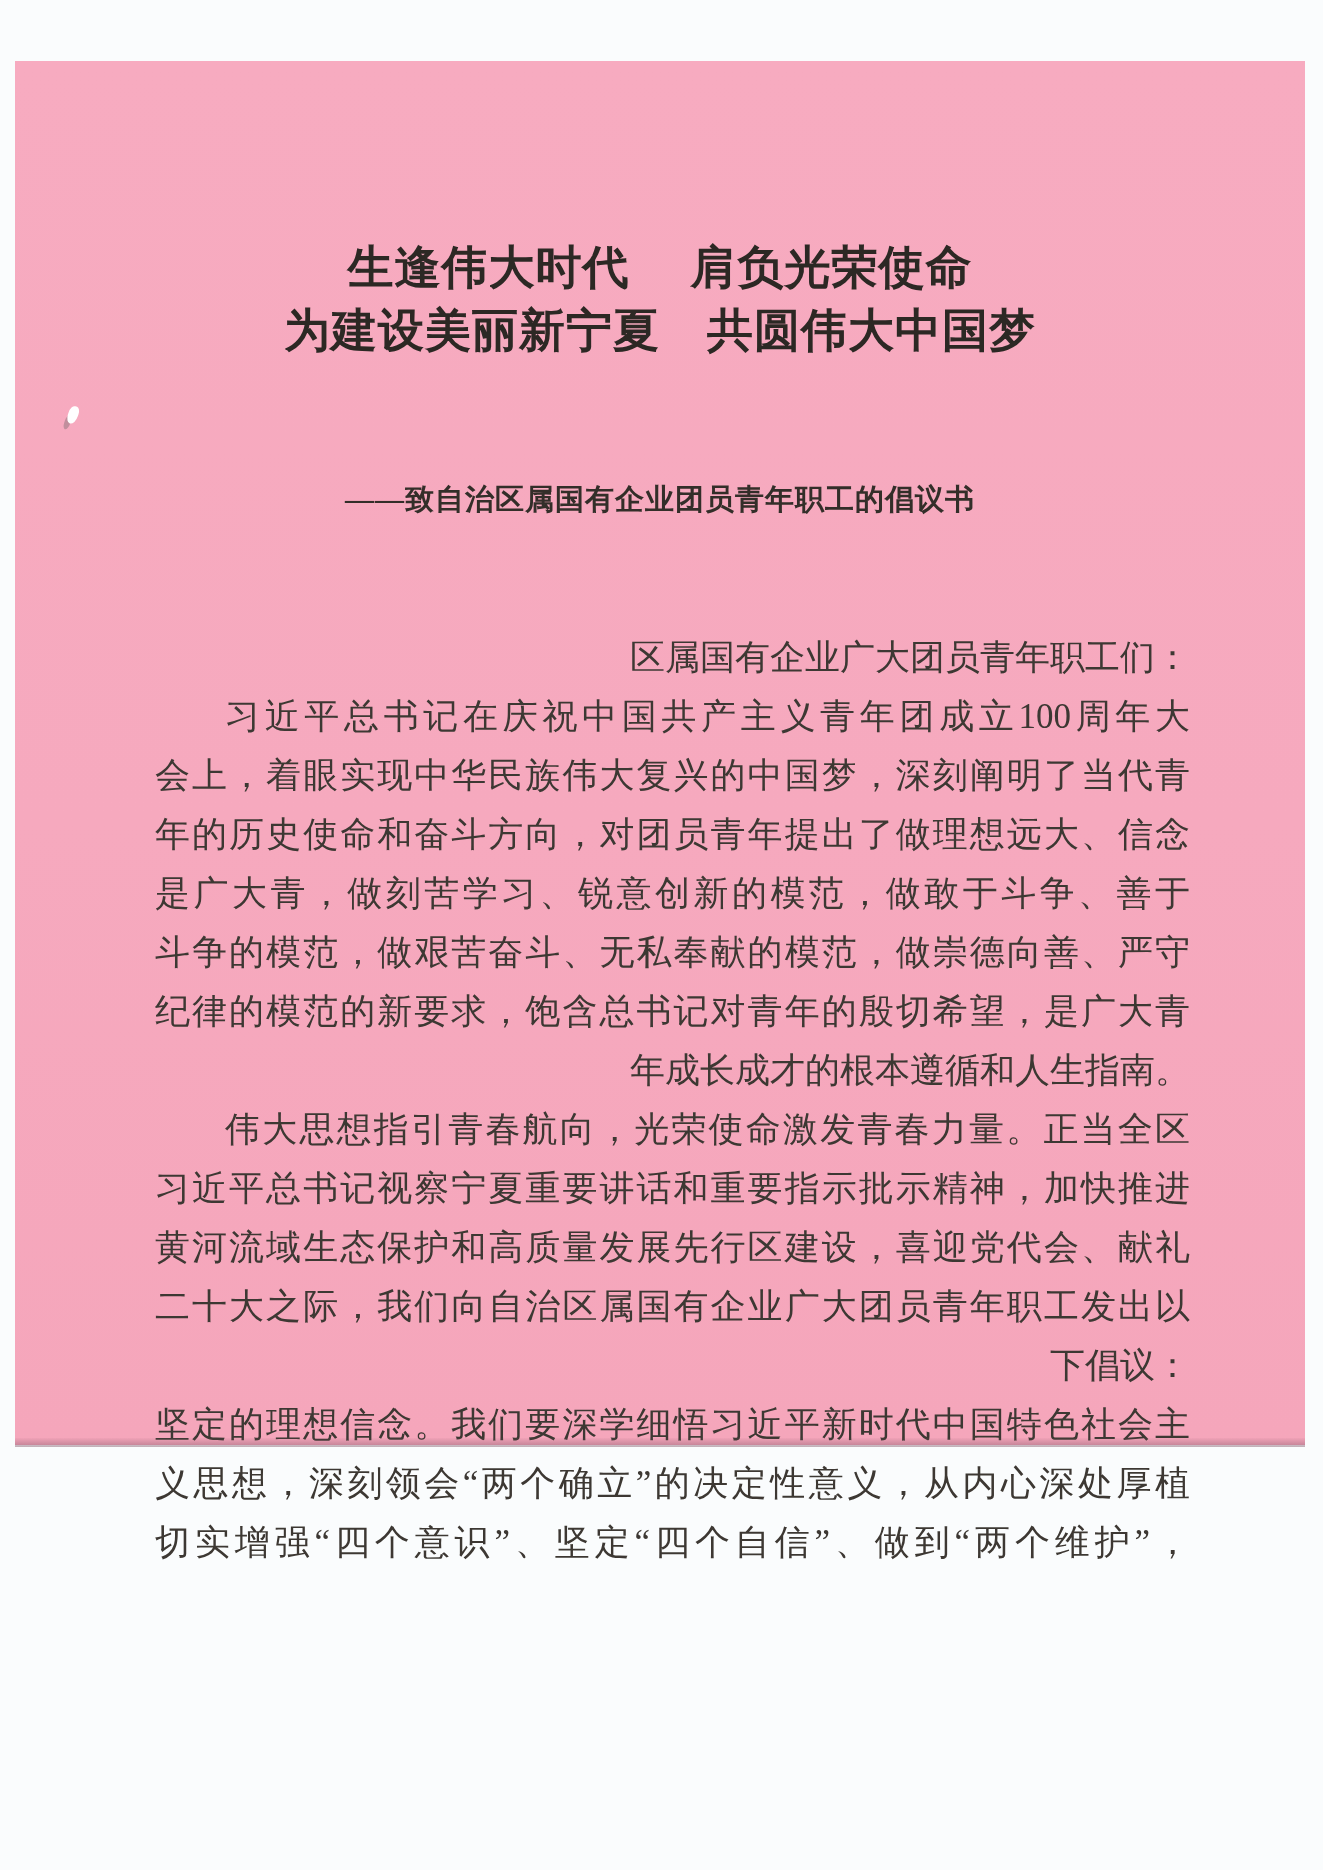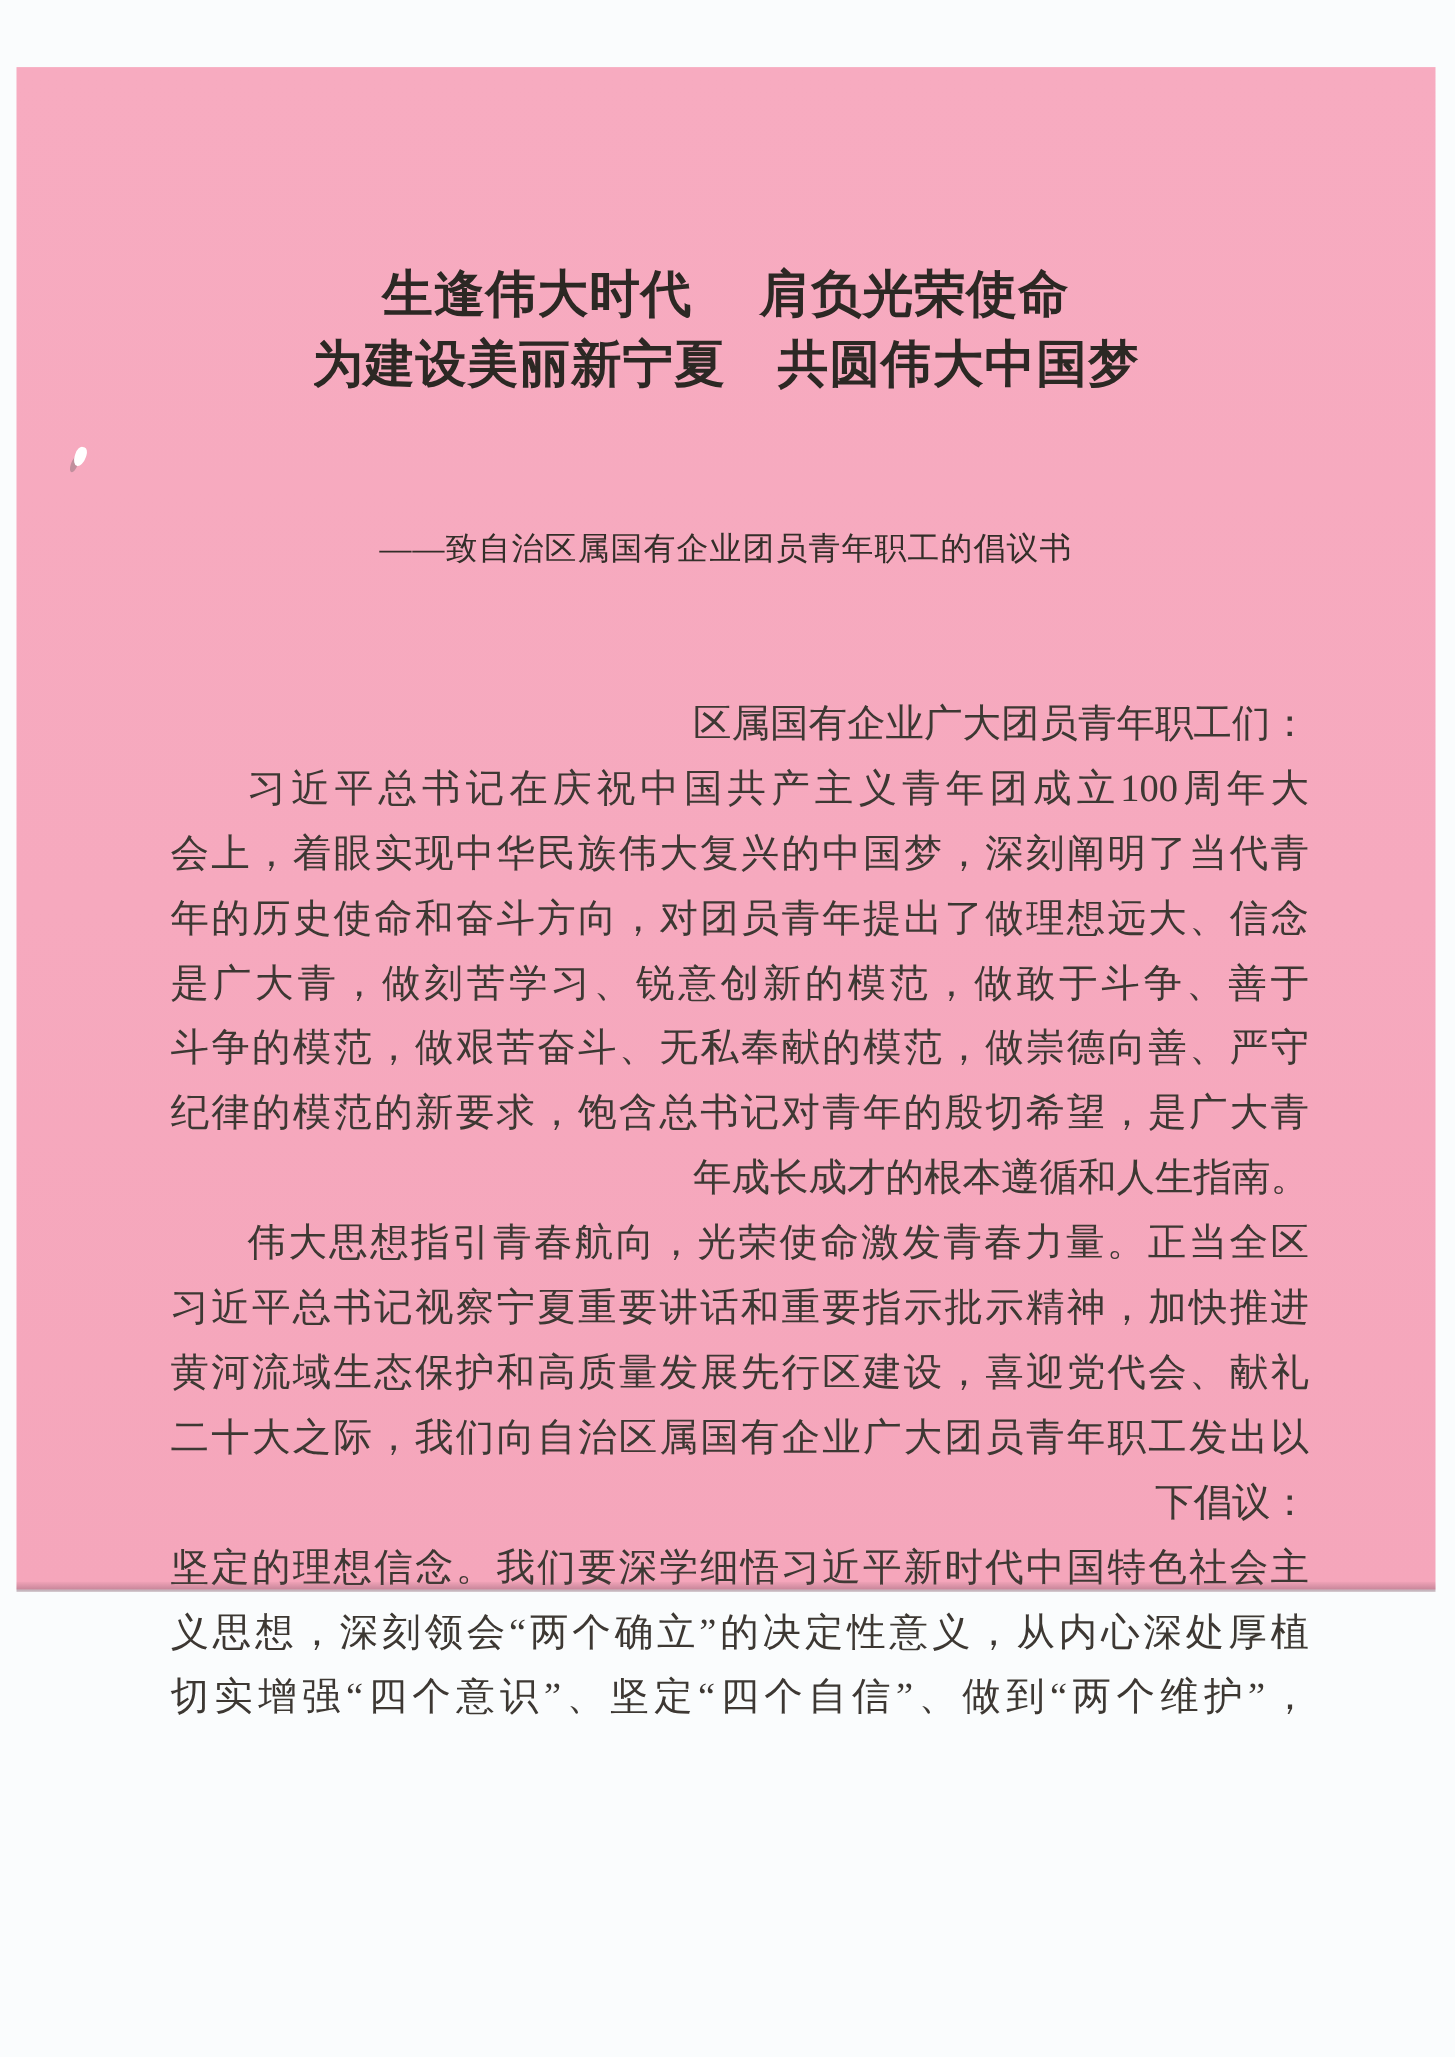--- a/index.html
+++ b/index.html
@@ -22,21 +22,21 @@
   }
   .title-block{
     position:absolute;top:175px;left:0;width:100%;
     text-align:center;
     font-family:"Liberation Sans","DejaVu Sans",sans-serif;
     font-weight:700;font-size:46px;line-height:63px;
     color:#2c2824;letter-spacing:1px;
   }
   .subtitle{
     position:absolute;top:419px;left:0;width:100%;
-    text-align:center;font-weight:400;font-size:29px;line-height:38px;
+    text-align:center;font-weight:700;font-size:29px;line-height:38px;
     color:#332e29;letter-spacing:1px;
   }
   .body-text{
     position:absolute;top:567px;left:140px;width:1035px;
     font-size:35px;color:#3d3833;
   }
   .bline{height:59px;line-height:59px;text-align:right;}
   .bline.just{text-align:justify;text-align-last:justify;}
   .bline.ind{padding-left:70px;}
   .lead-bold{

